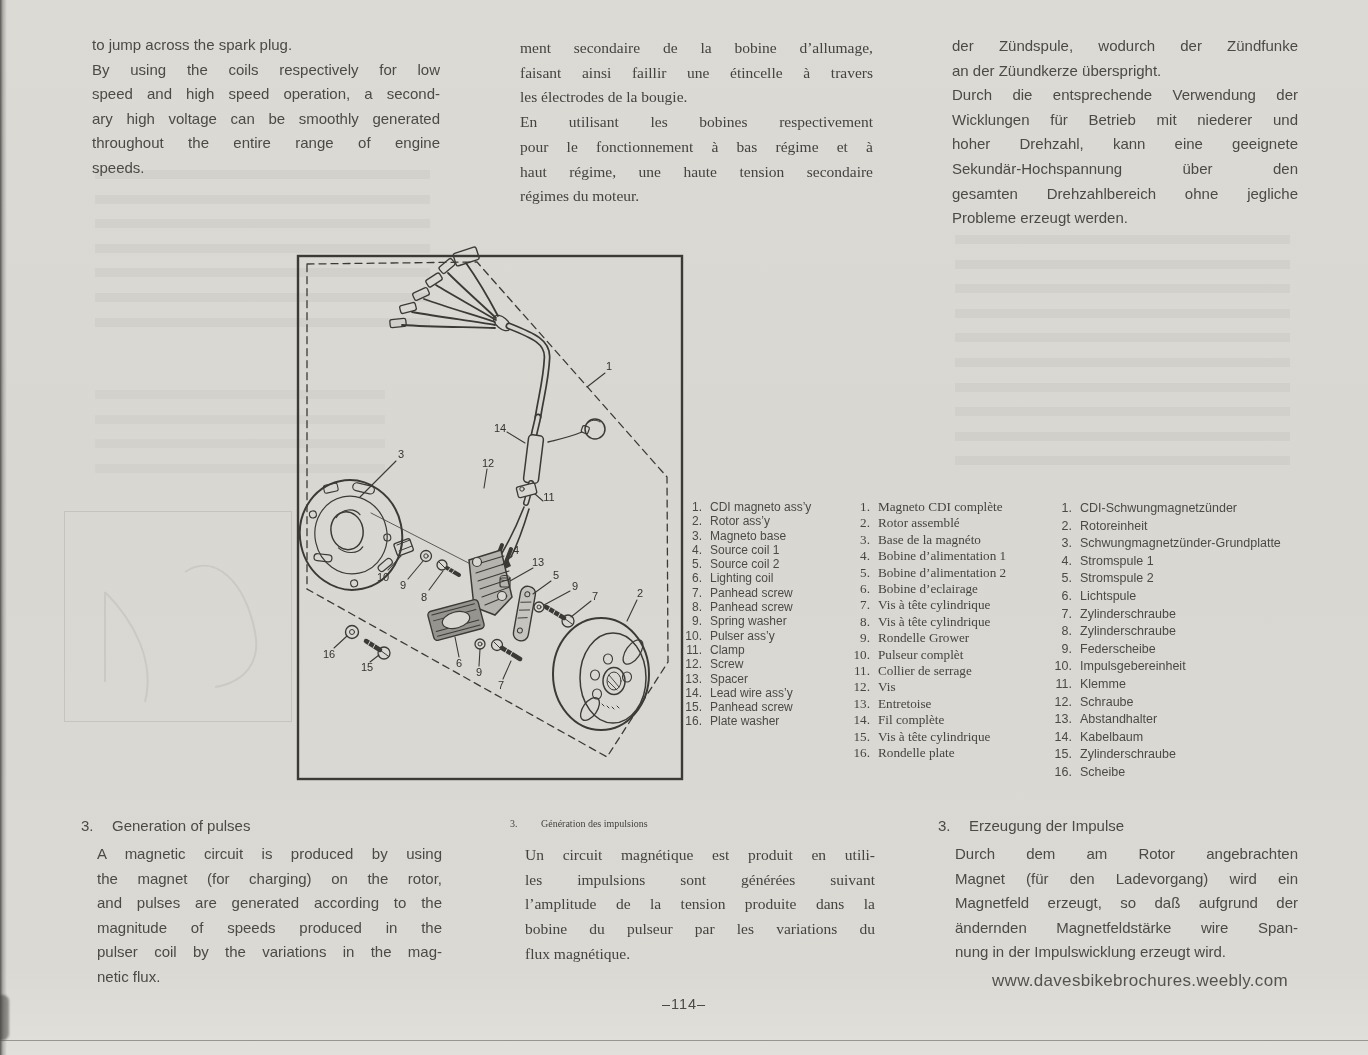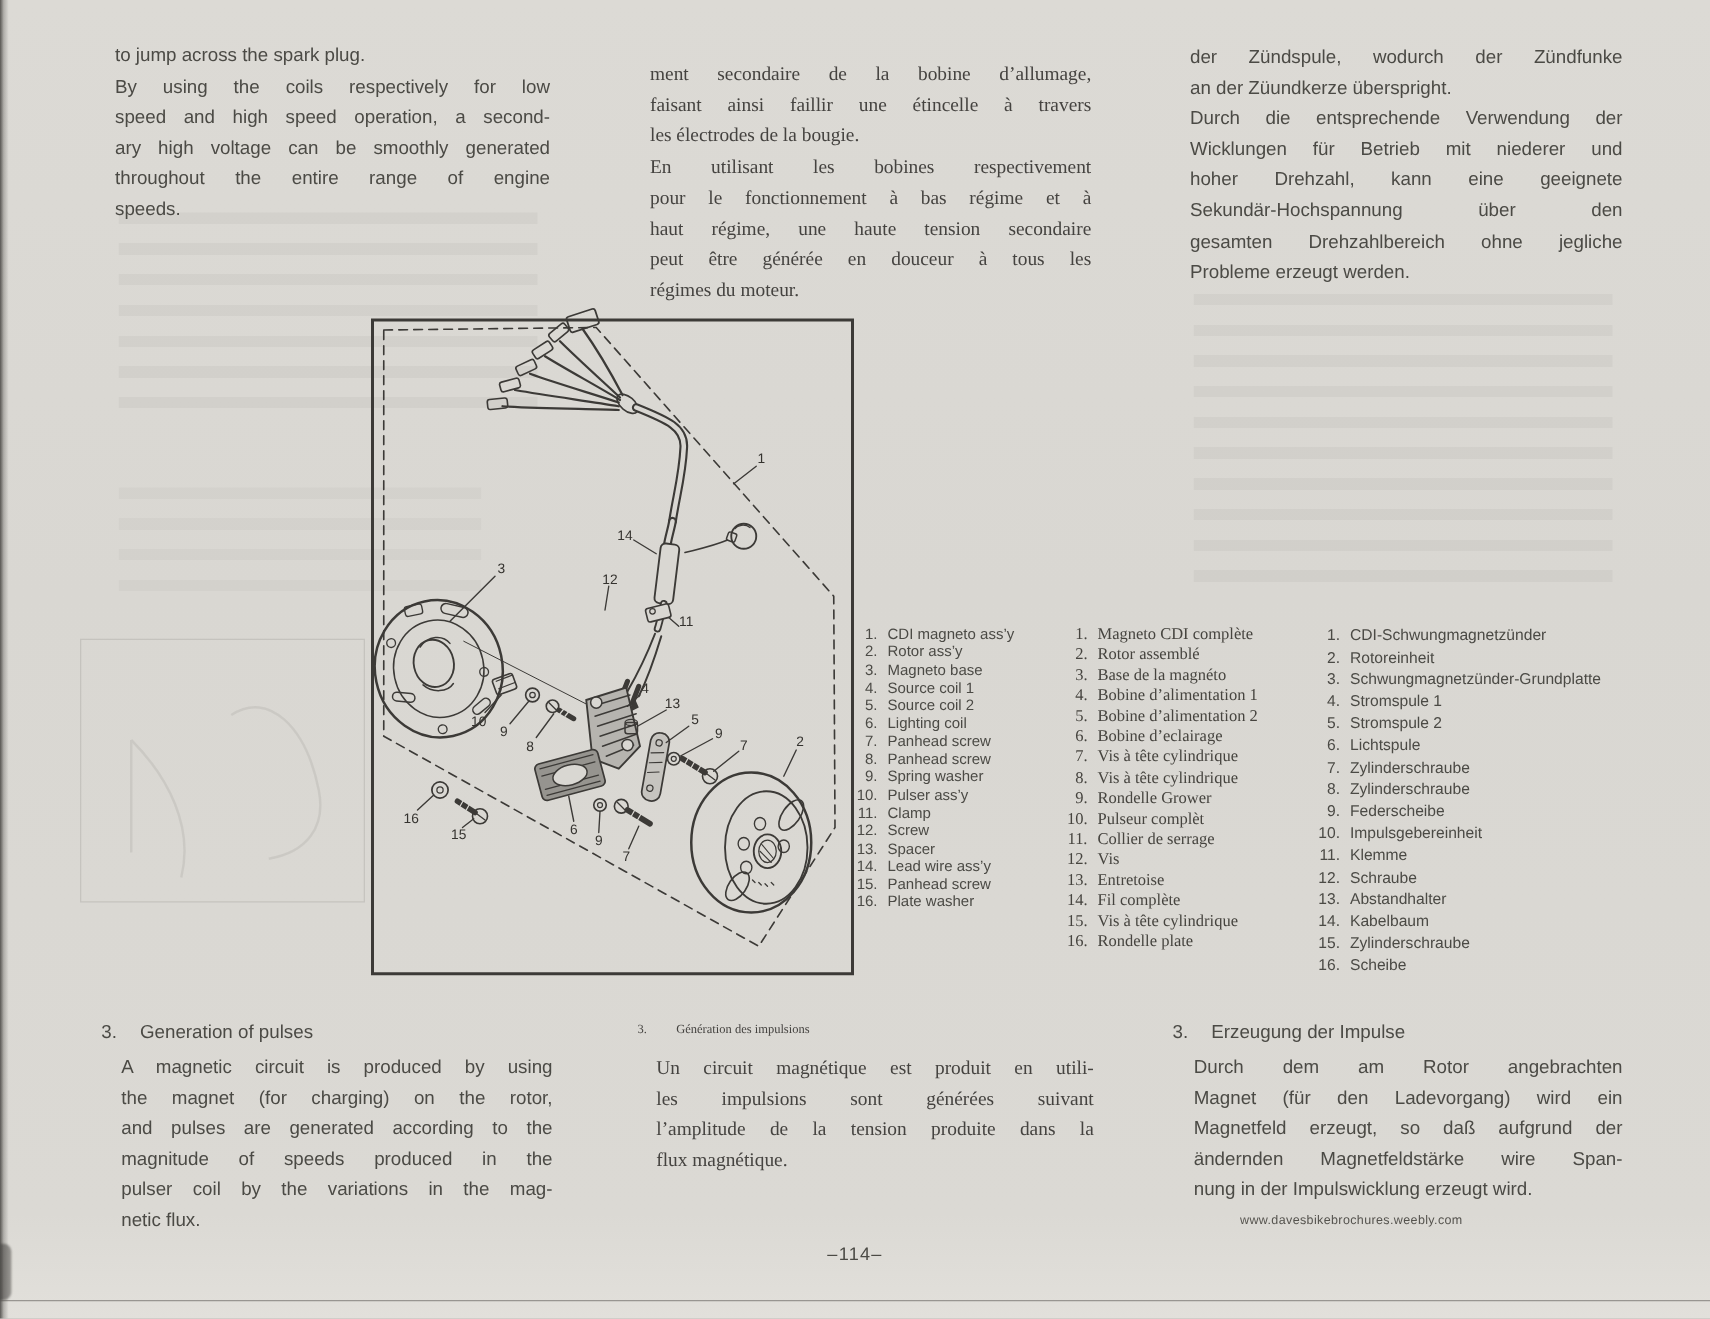--- a/index.html
+++ b/index.html
@@ -15,21 +15,21 @@
   .col.serif{font-size:15.5px;line-height:24.7px;}
   .jline{text-align:justify;text-align-last:justify;}
   .noj{text-align:left;text-align-last:left;}
   .heading{font-size:15px;white-space:nowrap;margin-left:16px;}
   .heading .hnum{display:inline-block;width:31px;}
   .plist .prow{white-space:nowrap;}
   .plist .pnum{display:inline-block;text-align:right;margin-right:8px;}
   .plist.sans{font-size:12px;}
   .plist.serif{font-size:13.2px;color:#46443f;}
   .pagenum{font-size:14.5px;letter-spacing:1px;color:#4b4a45;}
-  .watermark{font-size:10px;color:#55534e;letter-spacing:.3px;}
+  .watermark{font-size:17px;color:#55534e;letter-spacing:.3px;}
   .edge-left{left:0;top:0;width:7px;height:1055px;
     background:linear-gradient(90deg,rgba(45,43,40,.75),rgba(45,43,40,.25) 3px,rgba(45,43,40,0) 7px);}
   .edge-left-blob{left:0;top:995px;width:9px;height:45px;border-radius:0 6px 6px 0;
     background:rgba(45,43,40,.45);filter:blur(1px);}
   .edge-bottom{left:0;top:1040px;width:1368px;height:1px;background:rgba(92,90,85,.55);}
   .ghost-box{border:1px solid rgba(80,78,72,.14);}
   .ghost-par{opacity:.05;filter:blur(.6px);
     background:repeating-linear-gradient(180deg,#55534e 0 9px,transparent 9px 24.6px);}
   svg text{font-family:"Liberation Sans",sans-serif;font-size:11px;fill:#35332f;}
 </style>
@@ -55,28 +55,27 @@
 
   <div class="abs col sans" style="left:92px;top:33px;width:348px;">
     <div class="noj">to jump across the spark plug.</div>
     <div class="jline">By using the coils respectively for low</div>
     <div class="jline">speed and high speed operation, a second-</div>
     <div class="jline">ary high voltage can be smoothly generated</div>
     <div class="jline">throughout the entire range of engine</div>
     <div class="noj">speeds.</div>
   </div>
 
-  <div class="abs col serif" style="left:520px;top:48px;width:353px;">
+  <div class="abs col serif" style="left:520px;top:36px;width:353px;">
     <div class="jline">ment secondaire de la bobine d’allumage,</div>
     <div class="jline">faisant ainsi faillir une étincelle à travers</div>
     <div class="noj">les électrodes de la bougie.</div>
     <div class="jline">En utilisant les bobines respectivement</div>
     <div class="jline">pour le fonctionnement à bas régime et à</div>
     <div class="jline">haut régime, une haute tension secondaire</div>
-    <div class="jline">peut être générée en douceur à tous les</div>
     <div class="noj">régimes du moteur.</div>
   </div>
 
   <div class="abs col sans" style="left:952px;top:34px;width:346px;">
     <div class="jline">der Zündspule, wodurch der Zündfunke</div>
     <div class="noj">an der Züundkerze überspright.</div>
     <div class="jline">Durch die entsprechende Verwendung der</div>
     <div class="jline">Wicklungen für Betrieb mit niederer und</div>
     <div class="jline">hoher Drehzahl, kann eine geeignete</div>
     <div class="jline">Sekundär-Hochspannung über den</div>
@@ -448,20 +447,21 @@
     <div class="noj">netic flux.</div>
   </div>
 
   <div class="abs heading serif" style="left:494px;top:818px;font-size:10px;">
     <span class="hnum">3.</span><span>Génération des impulsions</span>
   </div>
   <div class="abs col serif" style="left:525px;top:843px;width:350px;">
     <div class="jline">Un circuit magnétique est produit en utili-</div>
     <div class="jline">les impulsions sont générées suivant</div>
     <div class="jline">l’amplitude de la tension produite dans la</div>
+    <div class="jline">bobine du pulseur par les variations du</div>
     <div class="noj">flux magnétique.</div>
   </div>
 
   <div class="abs heading sans" style="left:922px;top:817px;">
     <span class="hnum">3.</span><span>Erzeugung der Impulse</span>
   </div>
   <div class="abs col sans" style="left:955px;top:842px;width:343px;">
     <div class="jline">Durch dem am Rotor angebrachten</div>
     <div class="jline">Magnet (für den Ladevorgang) wird ein</div>
     <div class="jline">Magnetfeld erzeugt, so daß aufgrund der</div>

